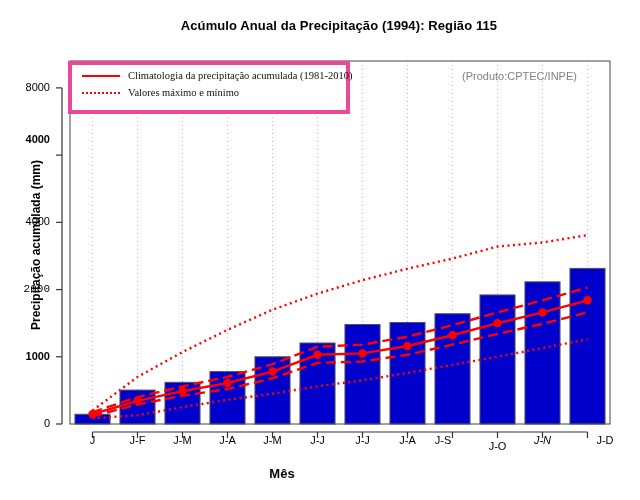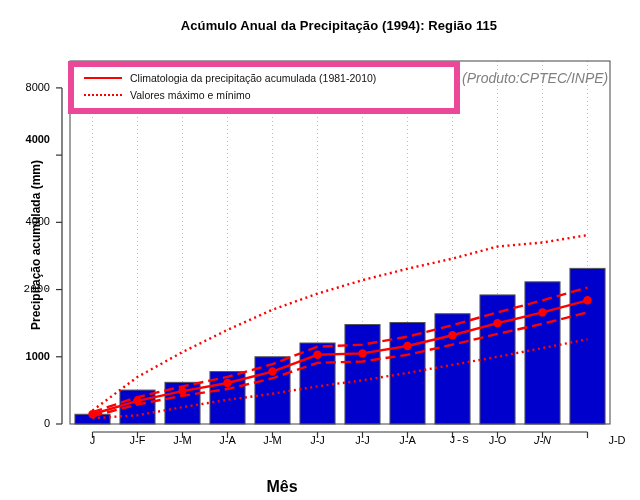--- a/index.html
+++ b/index.html
@@ -40,39 +40,39 @@
     font-weight: bold;
     color: #000000;
     transform: rotate(-90deg);
   }
   #xlabel {
     position: absolute;
     top: 466px;
     left: 0;
     width: 564px;
     text-align: center;
-    font-size: 16px;
+    font-size: 13px;
     font-weight: bold;
     color: #000000;
-    margin-top: 12px;
   }
   #plot-svg {
     position: absolute;
     top: 0;
     left: 0;
   }
   #legend-box {
     position: absolute;
     left: 68px;
     top: 61px;
-    width: 392px;
+    width: 282px;
     height: 53px;
     background: #ffffff;
-    border: 6px solid #ec4899;
+    border: 4px solid #ec4899;
     box-sizing: border-box;
+    font-family: Liberation Serif, serif;
   }
   .legend-row {
     position: relative;
     height: 16px;
     line-height: 16px;
     padding-left: 56px;
     font-size: 10.5px;
     color: #111111;
     white-space: nowrap;
   }
@@ -87,23 +87,22 @@
     height: 0;
     border-top-color: #ff0000;
   }
   .key-solid  { border-top: 2px solid #ff0000; }
   .key-dashed { border-top: 2.5px dashed #ff0000; }
   .key-dotted { border-top: 2.5px dotted #ff0000; }
   #produto-note {
     position: absolute;
     left: 462px;
     top: 70px;
-    font-size: 14px;
+    font-size: 11px;
     color: #808080;
-    font-style: italic;
   }
   .ytick-label {
     position: absolute;
     text-align: right;
     width: 44px;
     font-size: 11px;
     color: #000000;
   }
   .xtick-label {
     position: absolute;
@@ -210,17 +209,17 @@
     <div class="ytick-label" style="left: 6px; top: 133px; font-weight: bold;">4000</div>
     <div class="ytick-label" style="left: 6px; top: 80.8889px;">8000</div>
     <div class="xtick-label" style="left: 69.5px;">J</div>
     <div class="xtick-label" style="left: 114.5px;">J-F</div>
     <div class="xtick-label" style="left: 159.5px;">J-M</div>
     <div class="xtick-label" style="left: 204.5px;">J-A</div>
     <div class="xtick-label" style="left: 249.5px;">J-M</div>
     <div class="xtick-label" style="left: 294.5px;">J-J</div>
     <div class="xtick-label" style="left: 339.5px;">J-J</div>
     <div class="xtick-label" style="left: 384.5px;">J-A</div>
-    <div class="xtick-label" style="left: 436px; font-family: Liberation Mono, monospace;">J-S</div>
-    <div class="xtick-label" style="left: 474.5px;">J-O</div>
+    <div class="xtick-label" style="left: 420px;">J-S</div>
+    <div class="xtick-label" style="left: 474.5px; margin-top: 6px;">J-O</div>
     <div class="xtick-label" style="left: 519.5px; font-style: italic;">J-N</div>
-    <div class="xtick-label" style="left: 594px;">J-D</div>
+    <div class="xtick-label" style="left: 582px;">J-D</div>
   </div>
 
 </body></html>

